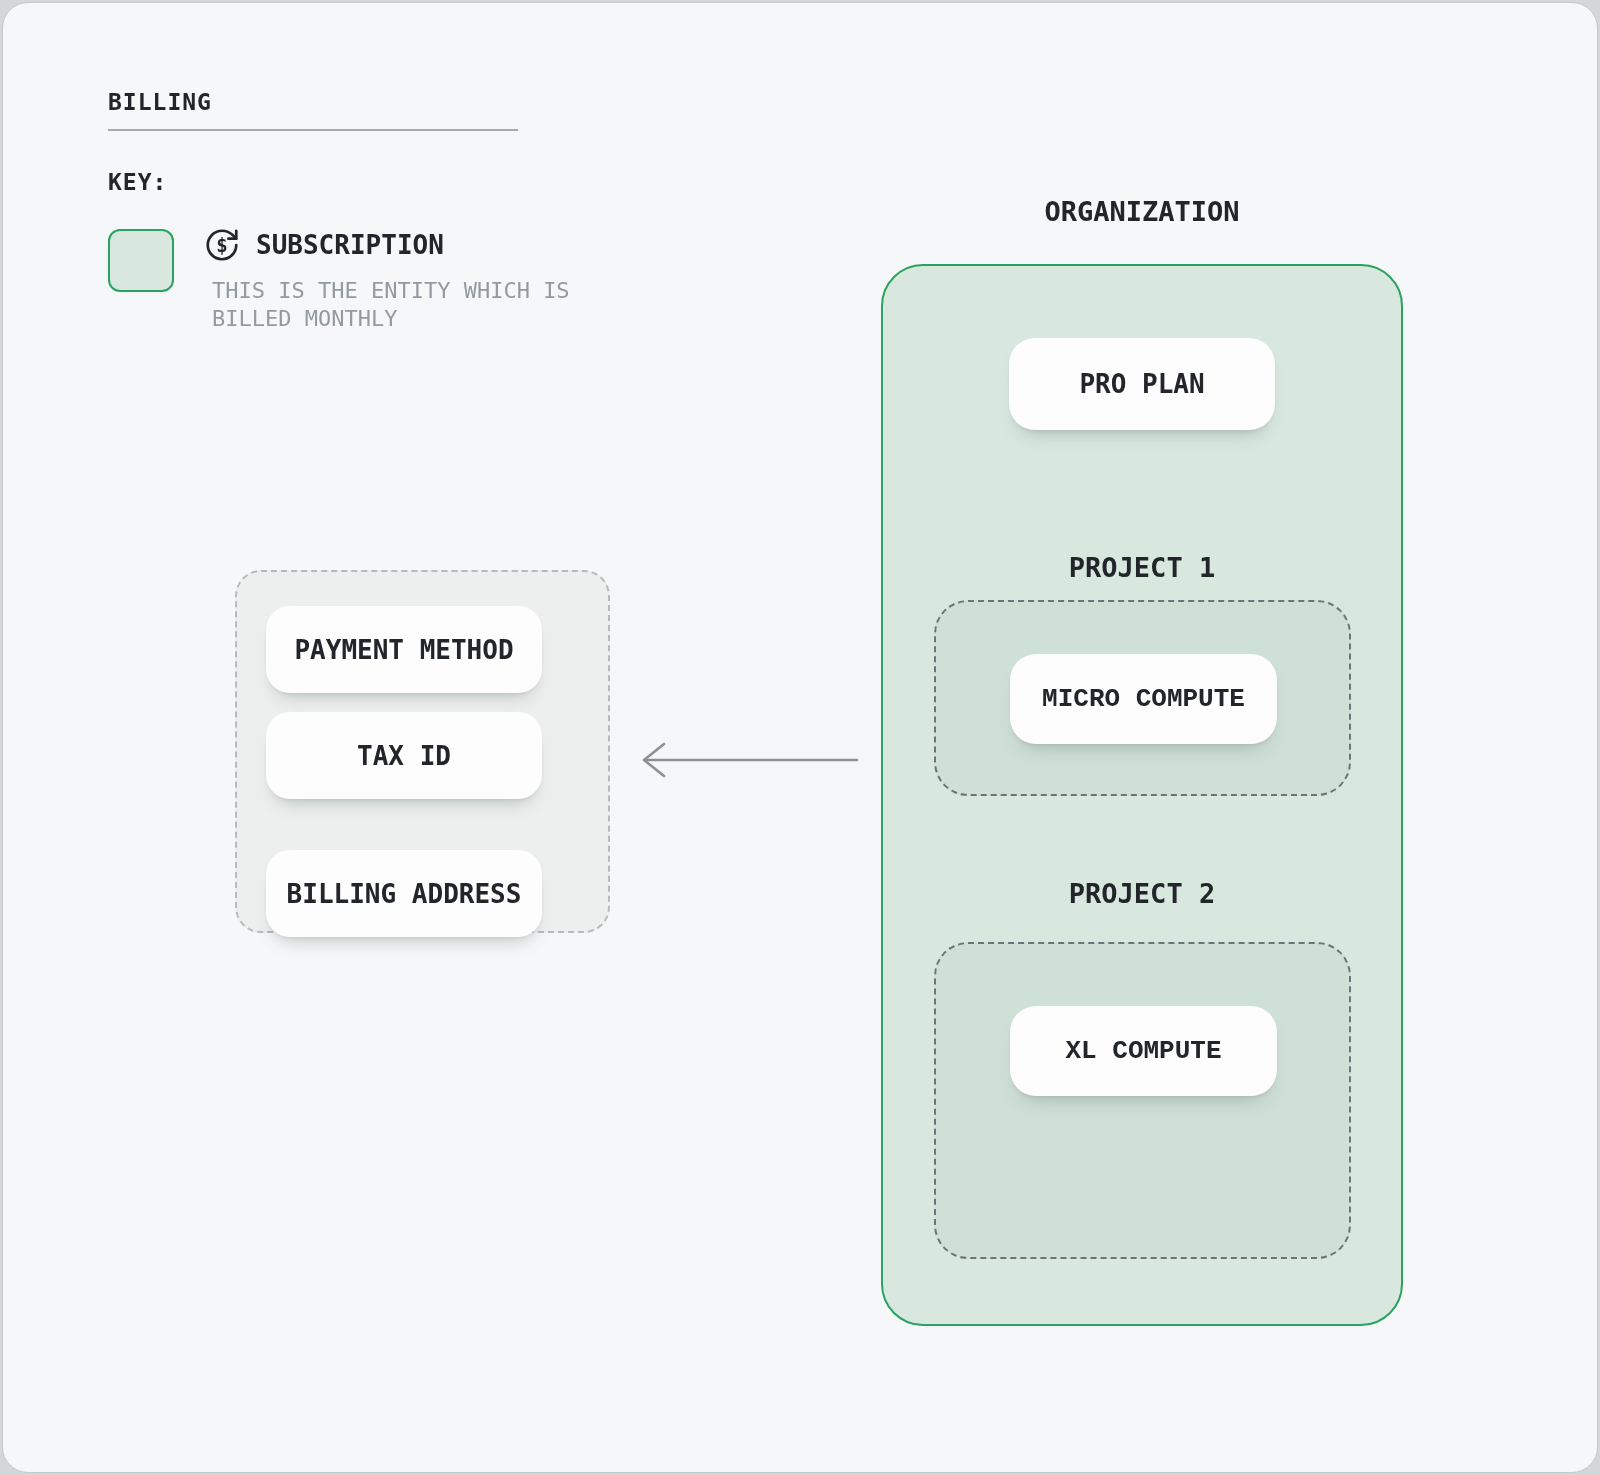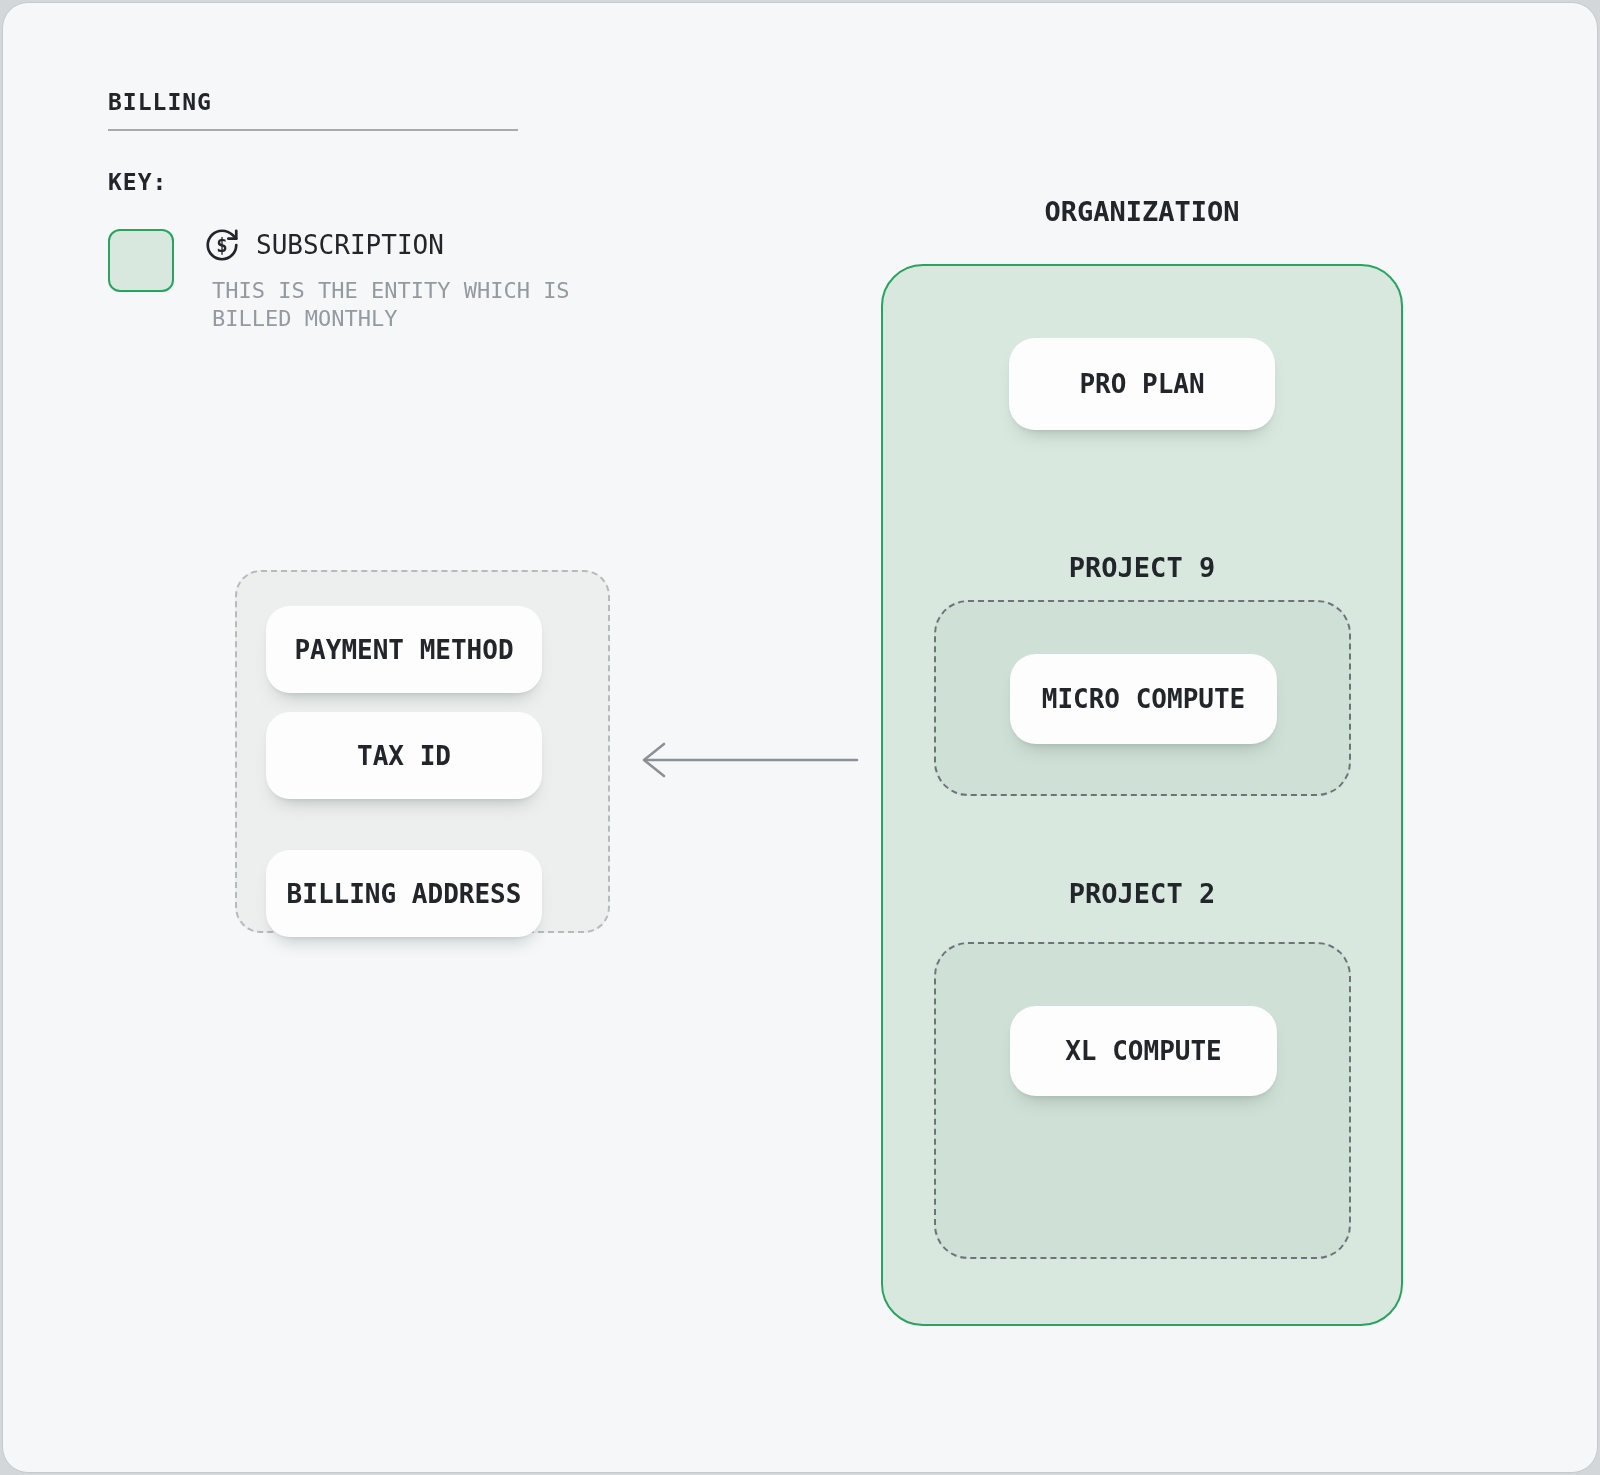--- a/index.html
+++ b/index.html
@@ -46,21 +46,21 @@
   }
   .swatch{
     left:105px; top:226px; width:66px; height:63px;
     background:var(--org_fill);
     border:2.5px solid var(--accent_green);
     border-radius:12px;
   }
   .sub-icon{ left:200px; top:223px; width:38px; height:38px; }
   .key-item-name{
     left:253px; top:227px;
-    font-size:26px; font-weight:normal;
+    font-size:26px; font-weight:bold;
   }
   .key-item-desc{
     left:209px; top:274px;
     font-size:22px; line-height:28px;
     color:var(--muted);
   }
   .section-label{
     font-size:27px; font-weight:bold;
     text-align:center; line-height:30px;
     white-space:nowrap;
@@ -97,20 +97,21 @@
   .plan-node{ left:126px; top:72px; width:266px; height:92px; }
   .proj-label{ left:0; width:100%; }
   .proj1-label{ top:287px; }
   .proj2-label{ top:613px; }
   .proj-box{
     position:absolute;
     left:51px; width:417px;
     background:var(--project_fill);
     border:2px dashed var(--project_dash);
     border-radius:34px;
+    font-family:Liberation Mono, monospace;
   }
   .proj1-box{ top:334px; height:196px; }
   .proj2-box{ top:676px; height:317px; }
   .proj-node{ left:74px; width:267px; height:90px; }
   .proj1-box .n0{ top:52px; }
   .proj2-box .n0{ top:62px; }
   .proj2-box .n1{ top:170px; }
 </style>
 </head>
 <body>
@@ -147,21 +148,21 @@
     <line x1="12" y1="24" x2="224" y2="24"></line>
     <polyline points="31,8 11,24 31,40"></polyline>
   </svg>
 
   <div class="abs section-label org-label">ORGANIZATION</div>
 
   <div class="abs org-box">
 
     <div class="node plan-node">PRO PLAN</div>
 
-    <div class="abs section-label proj-label proj1-label">PROJECT 9</div>
+    <div class="abs section-label proj-label proj1-label">PROJECT 1</div>
     <div class="proj-box proj1-box">
       <div class="node proj-node n0">MICRO COMPUTE</div>
     </div>
 
     <div class="abs section-label proj-label proj2-label">PROJECT 2</div>
     <div class="proj-box proj2-box">
       <div class="node proj-node n0">XL COMPUTE</div>
     </div>
 
   </div>

